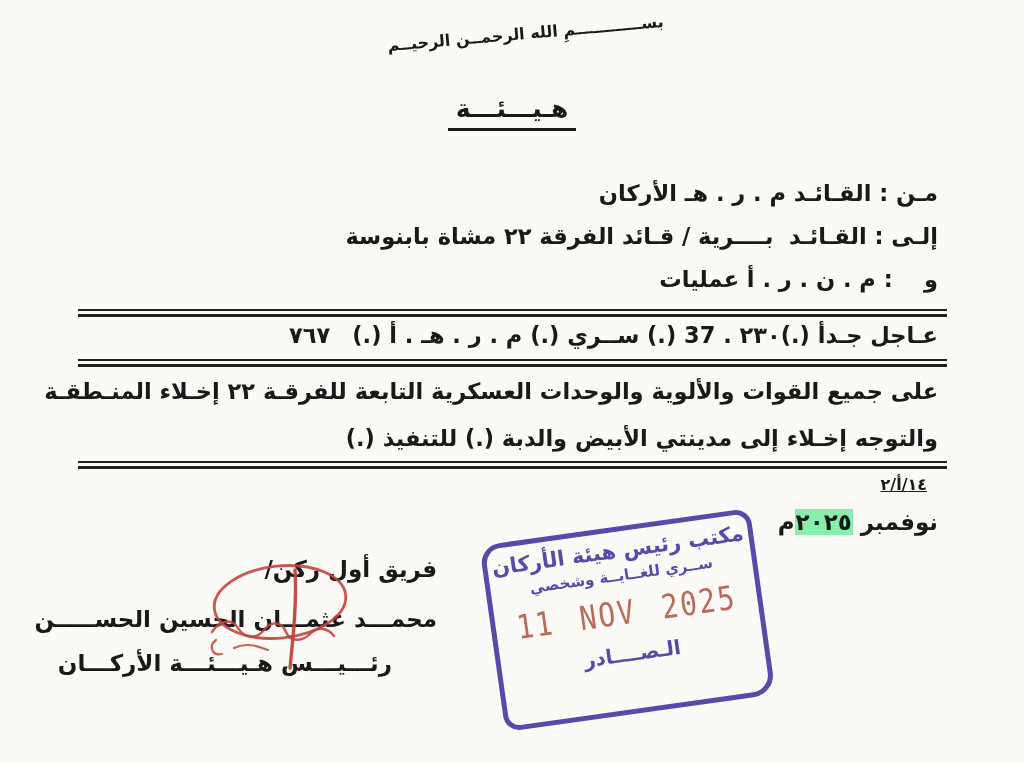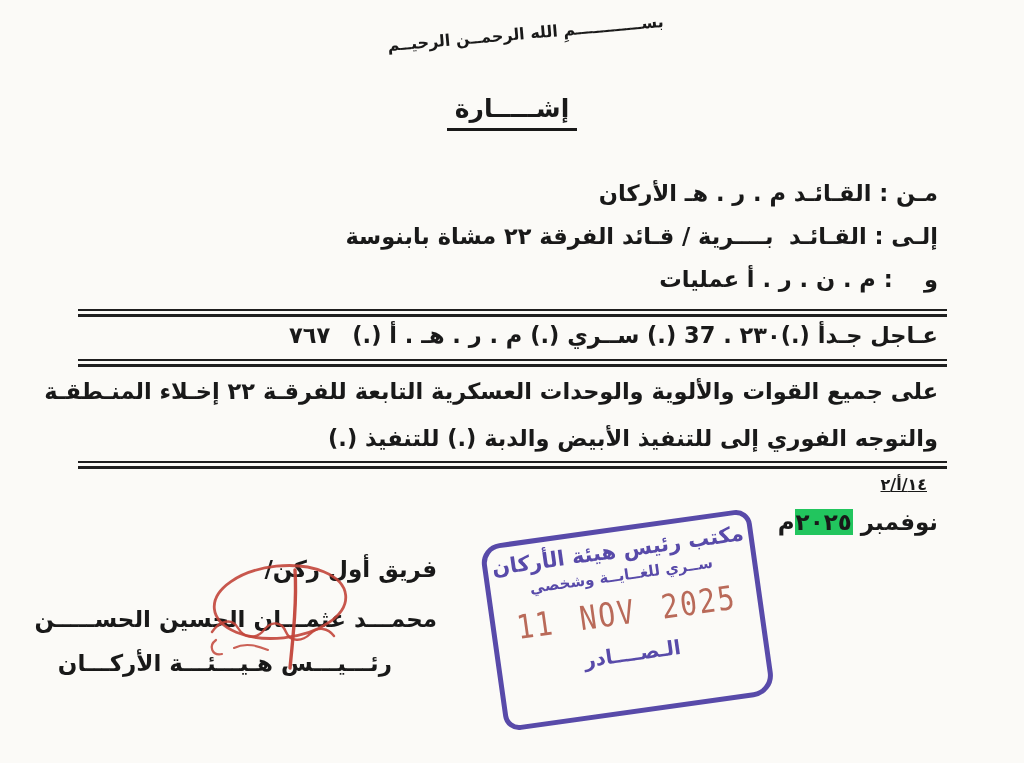--- a/index.html
+++ b/index.html
@@ -56,21 +56,21 @@
   .priority .serial{margin-right:22px;}
 
   
   .body-line{right:86px;font-size:22.5px;font-weight:700;line-height:1.35;}
   .body1{top:376px;}
   .body2{top:423px;}
 
   
   .ref{top:475px;right:97px;font-size:16px;font-weight:700;text-decoration:underline;}
   .dateline{top:509px;right:86px;font-size:23px;font-weight:700;}
-  .dateline .year{background:#22c55e;padding:0 1px;margin-top:32px;}
+  .dateline .year{background:#86efac;padding:0 1px;margin-top:32px;}
 
   
   .sig{font-size:23px;font-weight:700;}
   .sig-rank{top:556px;right:587px;}
   .sig-name{top:606px;right:587px;}
   .sig-title{top:650px;right:632px;}
 
   
   .scribble{left:198px;top:556px;width:172px;height:120px;}
   .scribble path,.scribble ellipse{
@@ -106,21 +106,21 @@
 </head>
 <body>
 
 <div class="page">
 
   <div class="abs basmala">
     <span class="callig">بســــــــــــمِ الله الرحمــن الرحيــم</span>
   </div>
 
   <div class="abs title-wrap">
-    <span class="title">إشـــــارة</span>
+    <span class="title">هـيـــئـــة</span>
   </div>
 
   <div class="abs hline from-line">مـن : القـائـد م . ر . هـ الأركان</div>
   <div class="abs hline to-line">إلـى : القـائـد&nbsp; بــــرية / قـائد الفرقة ٢٢ مشاة بابنوسة</div>
   <div class="abs hline and-line">و&nbsp;&nbsp;&nbsp;&nbsp;: م . ن . ر . أ عمليات</div>
 
   <div class="rule rule1">
     <div class="thin"></div>
     <div class="thick"></div>
   </div>
@@ -128,21 +128,21 @@
   <div class="abs priority">
     <span>عـاجل جـدأ (.)٢٣٠ . 37 (.) ســري (.) م . ر . هـ . أ (.)</span><span class="serial">٧٦٧</span>
   </div>
 
   <div class="rule rule2">
     <div class="thin"></div>
     <div class="thick"></div>
   </div>
 
   <div class="abs body-line body1">على جميع القوات والألوية والوحدات العسكرية التابعة للفرقـة ٢٢ إخـلاء المنـطقـة</div>
-  <div class="abs body-line body2">والتوجه الفوري إلى للتنفيذ الأبيض والدبة (.) للتنفيذ (.)</div>
+  <div class="abs body-line body2">والتوجه إخـلاء إلى مدينتي الأبيض والدبة (.) للتنفيذ (.)</div>
 
   <div class="rule rule3">
     <div class="thin"></div>
     <div class="thick"></div>
   </div>
 
   <div class="abs ref">١٤/أ/٢</div>
 
   <div class="abs dateline">
     <span>نوفمبر</span>

